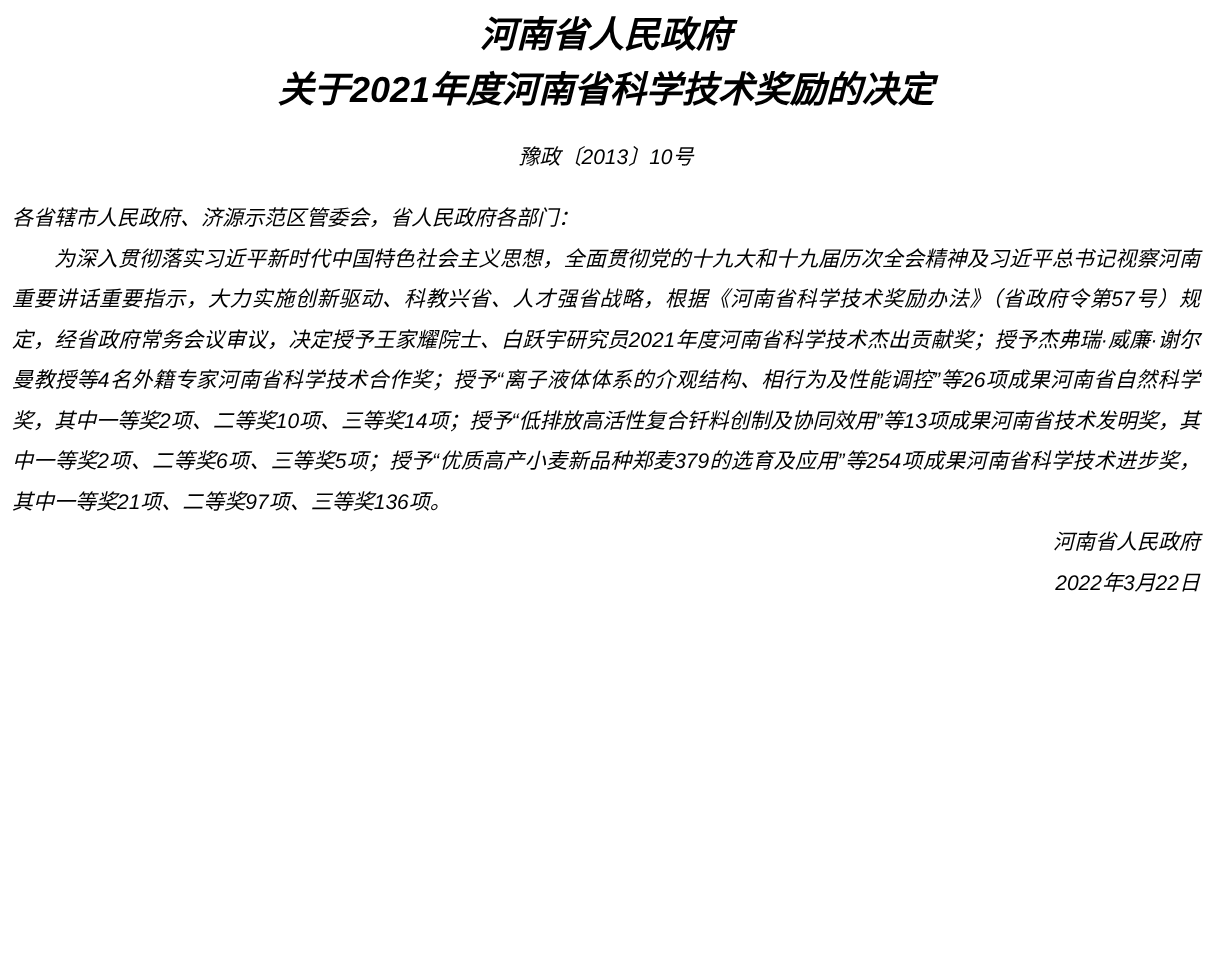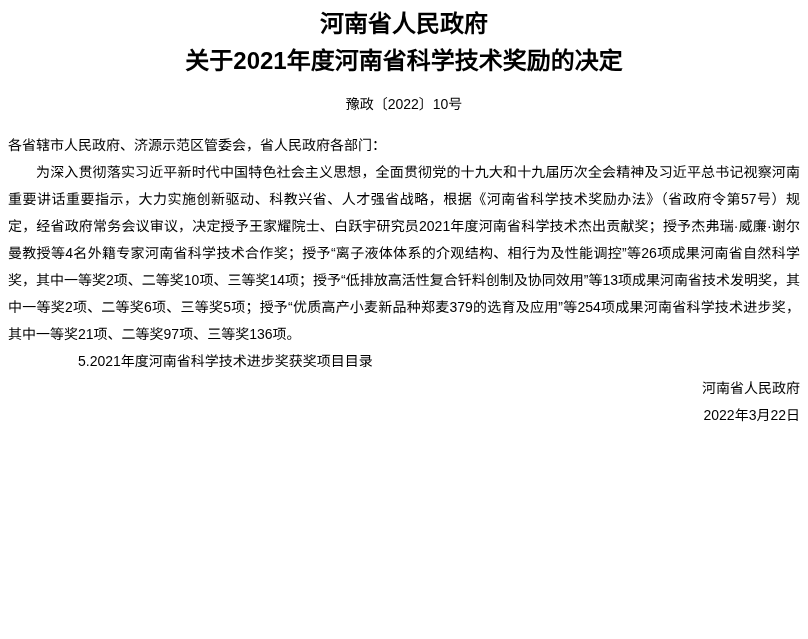--- a/index.html
+++ b/index.html
@@ -13,20 +13,21 @@
     overflow: hidden;
     color: #000000;
     font-family: "Liberation Sans", sans-serif;
   }
   .page {
     box-sizing: border-box;
     width: 808px;
     height: 639px;
     padding: 5px 8px 0 8px;
     background: #ffffff;
+    font-style: italic;
   }
   .title1, .title2 {
     text-align: center;
     font-size: 24px;
     font-weight: bold;
     line-height: 33px;
     margin: 0;
   }
   .title1 { margin-top: 2px; }
   .title2 { margin-top: 4px; }
@@ -69,31 +70,30 @@
 </style>
 </head>
 <body>
 
 <div class="page">
 
   <h1 class="title1">河南省人民政府</h1>
 
   <h1 class="title2">关于2021年度河南省科学技术奖励的决定</h1>
 
-  <div class="doc-number">豫政〔2022〕10号</div>
+  <div class="doc-number">豫政〔2013〕10号</div>
 
   <div class="body-text">
 
     <p class="salutation">各省辖市人民政府、济源示范区管委会，省人民政府各部门：</p>
 
     <p class="para">为深入贯彻落实习近平新时代中国特色社会主义思想，全面贯彻党的十九大和十九届历次全会精神及习近平总书记视察河南重要讲话重要指示，大力实施创新驱动、科教兴省、人才强省战略，根据《河南省科学技术奖励办法》（省政府令第57号）规定，经省政府常务会议审议，决定授予王家耀院士、白跃宇研究员2021年度河南省科学技术杰出贡献奖；授予杰弗瑞·威廉·谢尔曼教授等4名外籍专家河南省科学技术合作奖；授予“离子液体体系的介观结构、相行为及性能调控”等26项成果河南省自然科学奖，其中一等奖2项、二等奖10项、三等奖14项；授予“低排放高活性复合钎料创制及协同效用”等13项成果河南省技术发明奖，其中一等奖2项、二等奖6项、三等奖5项；授予“优质高产小麦新品种郑麦379的选育及应用”等254项成果河南省科学技术进步奖，其中一等奖21项、二等奖97项、三等奖136项。</p>
 
 
     <div class="attach">
-      <div class="attach-row indent">5.2021年度河南省科学技术进步奖获奖项目目录</div>
     </div>
 
     <div class="signature-block">
       <div>河南省人民政府</div>
       <div>2022年3月22日</div>
     </div>
 
   </div>
 </div>
 

